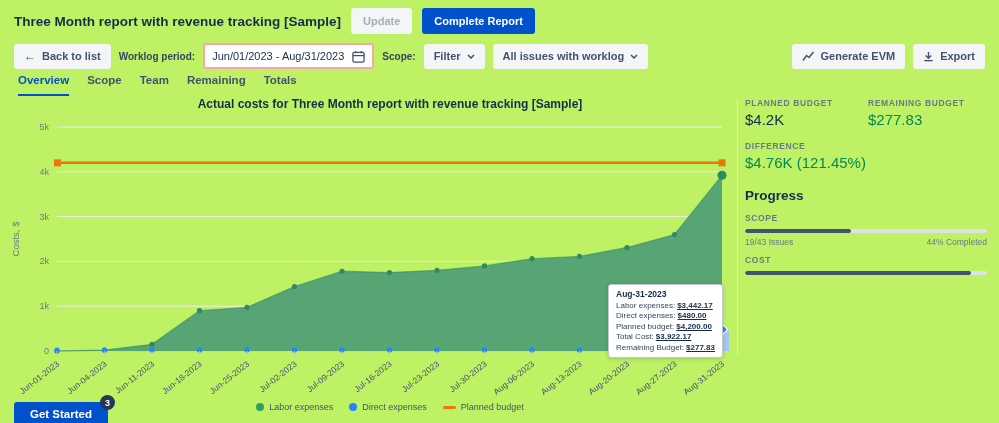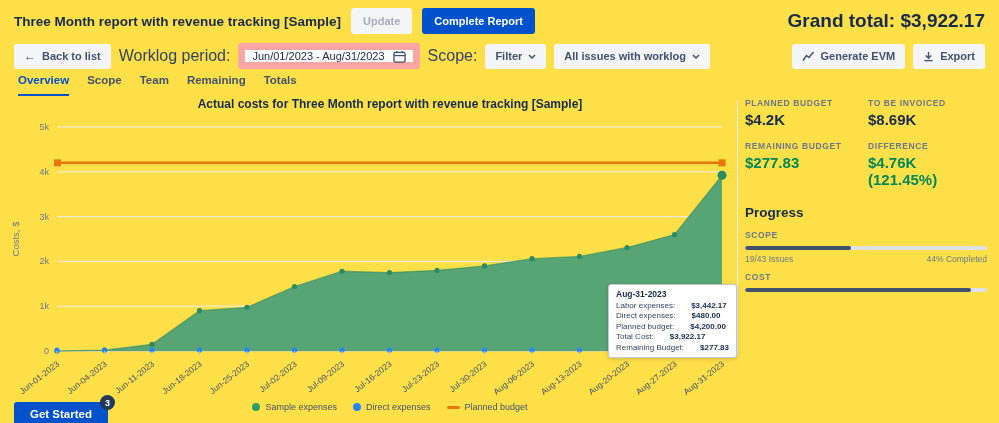--- a/index.html
+++ b/index.html
@@ -1,79 +1,78 @@
 <!DOCTYPE html>
 <html><head>
 <meta charset="utf-8">
 <style>
   * { margin:0; padding:0; box-sizing:border-box; }
   html,body { background:#fff; }
   .app {
-    position:relative; width:999px; height:423px; background:#fde047; overflow:hidden;
+    position:relative; width:999px; height:423px; background:#bef264; overflow:hidden;
     font-family:"Liberation Sans", sans-serif; color:#172B4D;padding-left:38px;
   }
   
   .header { position:absolute; top:6px; left:14px; right:14px; height:30px; display:flex; align-items:center; gap:10px; }
   .title { font-size:13.5px; font-weight:700; white-space:nowrap; }
   .btn { border:none; border-radius:3px; height:26px; padding:0 12px; font-family:inherit; font-size:11px; font-weight:600; cursor:pointer; white-space:nowrap; }
   .btn-disabled { background:#F4F5F7; color:#A5ADBA; cursor:default; }
   .btn-primary { background:#0052CC; color:#fff; }
   .spacer { flex:1; }
   .grand-total { font-size:19px; font-weight:700; white-space:nowrap; }
   
   .toolbar { position:absolute; top:42px; left:14px; right:14px; height:28px; display:flex; align-items:center; gap:8px; }
   .chip { display:inline-flex; align-items:center; gap:6px; background:#F4F5F7; color:#42526E; border:none; border-radius:3px; height:25px; padding:0 10px; font-family:inherit; font-size:11px; font-weight:600; cursor:pointer; white-space:nowrap; }
   .back-arrow { font-size:12px; line-height:1; }
-  .tb-label { font-size:16px; font-weight:400; color:#344563; white-space:nowrap; }
-  .date-input { display:inline-flex; align-items:center; justify-content:space-between; gap:8px; background:#fff; border:7px solid #fca5a5; border-radius:3px; height:26px; padding:0 7px; font-size:11px; color:#172B4D; min-width:158px; cursor:pointer; }
+  .tb-label { font-size:10px; font-weight:700; color:#344563; white-space:nowrap; }
+  .date-input { display:inline-flex; align-items:center; justify-content:space-between; gap:8px; background:#fff; border:2px solid #fca5a5; border-radius:3px; height:26px; padding:0 7px; font-size:11px; color:#172B4D; min-width:158px; cursor:pointer; }
   .chev { flex:none; }
   
   .tabs { position:absolute; top:74px; left:18px; height:22px; display:flex; gap:18px; }
   .tab { font-size:11.5px; font-weight:600; color:#42526E; padding-bottom:5px; cursor:pointer; white-space:nowrap; }
   .tab.active { color:#0052CC; border-bottom:2px solid #0052CC; }
   
   .chart-title { position:absolute; top:97px; left:0; width:780px; text-align:center; font-size:12px; font-weight:700; }
   #chart-svg { position:absolute; top:112px; left:10px; }
   .v-divider { position:absolute; left:737px; top:100px; height:255px; width:1px; background:#EBECF0; }
   
   .tooltip { position:absolute; left:608px; top:284px; background:#fff; border:1px solid #C1C7D0; border-radius:3px; box-shadow:0 1px 4px rgba(9,30,66,.2); padding:4px 7px; font-size:8px; line-height:1.3; color:#344563; z-index:5; white-space:nowrap; }
   .tt-date { font-weight:700; font-size:8.5px; color:#172B4D; margin-bottom:1px; }
-  .tt-row b { color:#172B4D; margin-left:16px; }
+  .tt-row b { color:#172B4D; margin-left:2px;text-decoration:underline; }
   
   .legend { position:absolute; top:402px; left:240px; width:300px; display:flex; justify-content:center; align-items:center; gap:16px; font-size:9px; color:#44546F; }
   .legend-item { display:inline-flex; align-items:center; gap:5px; cursor:pointer; white-space:nowrap; }
   .sw { display:inline-block; }
   .sw.dot { width:8px; height:8px; border-radius:50%; }
   .sw.bar { width:13px; height:3px; border-radius:2px; }
   
   .sidebar { position:absolute; top:98px; left:745px; width:242px; }
   .panel-title { font-size:13.5px; font-weight:700; margin-bottom:10px; }
   .budget-grid { display:grid; grid-template-columns:123px 1fr; margin-bottom:4px; }
   .b-label { font-size:8.5px; font-weight:600; letter-spacing:.6px; color:#6B778C; margin-bottom:3px; }
-  .b-value { font-size:15px; font-weight:700; color:#172B4D; margin-bottom:13px; }
+  .b-value { font-size:15px; font-weight:400; color:#172B4D; margin-bottom:13px; }
   .b-value.green { color:#00875A; }
   .p-label { font-size:8.5px; font-weight:600; letter-spacing:.6px; color:#6B778C; margin-top:8px; }
   .p-bar { margin-top:6px; height:4px; border-radius:2px; background:#DFE1E6; overflow:hidden; }
   .p-fill { height:4px; border-radius:2px; background:#42526E; }
   .p-row { display:flex; justify-content:space-between; font-size:8.5px; color:#6B778C; margin-top:4px; }
   
   .get-started { position:absolute; left:14px; top:402px; background:#0052CC; color:#fff; border:none; border-radius:3px; font-family:inherit; font-size:11.5px; font-weight:700; padding:6px 16px 10px; cursor:pointer; }
   .gs-badge { position:absolute; top:-7px; right:-7px; width:15px; height:15px; border-radius:50%; background:#253858; color:#fff; font-size:9px; font-weight:700; display:flex; align-items:center; justify-content:center; }
 </style>
 </head>
 <body>
 
 <div class="app">
 
   <div class="header">
     <span class="title">Three Month report with revenue tracking [Sample]</span>
     <button class="btn btn-disabled">Update</button>
     <button class="btn btn-primary">Complete Report</button>
     <span class="spacer"></span>
-    <span class="grand-total">Grand total: $3,922.17</span>
   </div>
 
   <div class="toolbar">
     <button class="chip">
       <span class="back-arrow">←</span>
       <span>Back to list</span>
     </button>
     <span class="tb-label">Worklog period:</span>
     <div class="date-input">
       <span>Jun/01/2023 - Aug/31/2023</span>
@@ -210,43 +209,39 @@
     <div class="tt-row"><span>Labor expenses:</span><b>$3,442.17</b></div>
     <div class="tt-row"><span>Direct expenses:</span><b>$480.00</b></div>
     <div class="tt-row"><span>Planned budget:</span><b>$4,200.00</b></div>
     <div class="tt-row"><span>Total Cost:</span><b>$3,922.17</b></div>
     <div class="tt-row"><span>Remaining Budget:</span><b>$277.83</b></div>
   </div>
 
   <div class="legend">
     <span class="legend-item">
         <i class="sw dot" style="background: rgb(46, 158, 105);"></i>
-        <span>Sample expenses</span>
+        <span>Labor expenses</span>
       </span>
     <span class="legend-item">
         <i class="sw dot" style="background: rgb(38, 132, 255);"></i>
         <span>Direct expenses</span>
       </span>
     <span class="legend-item">
         <i class="sw bar" style="background: rgb(232, 119, 13);"></i>
         <span>Planned budget</span>
       </span>
   </div>
 
   <div class="sidebar">
     <div class="budget-grid">
       <div>
         <div class="b-label">PLANNED BUDGET</div>
         <div class="b-value">$4.2K</div>
       </div>
       <div>
-        <div class="b-label">TO BE INVOICED</div>
-        <div class="b-value">$8.69K</div>
-      </div>
-      <div>
         <div class="b-label">REMAINING BUDGET</div>
         <div class="b-value green">$277.83</div>
       </div>
       <div>
         <div class="b-label">DIFFERENCE</div>
         <div class="b-value green">$4.76K (121.45%)</div>
       </div>
     </div>
     <div class="panel-title">Progress</div>
     <div class="p-label">SCOPE</div>

